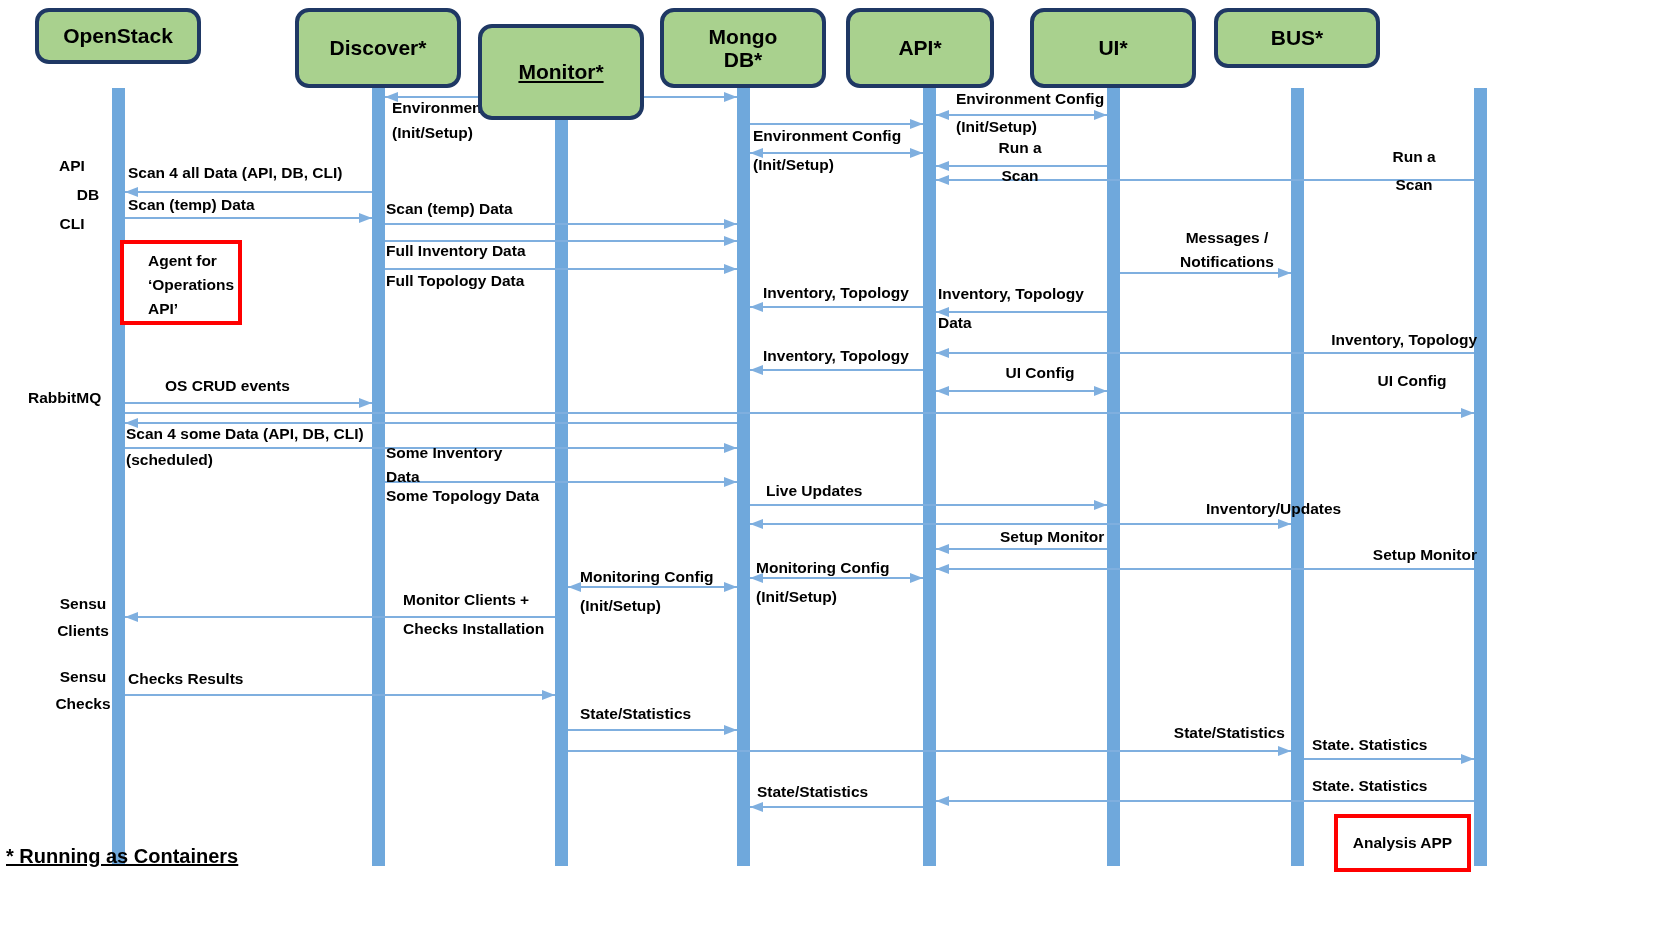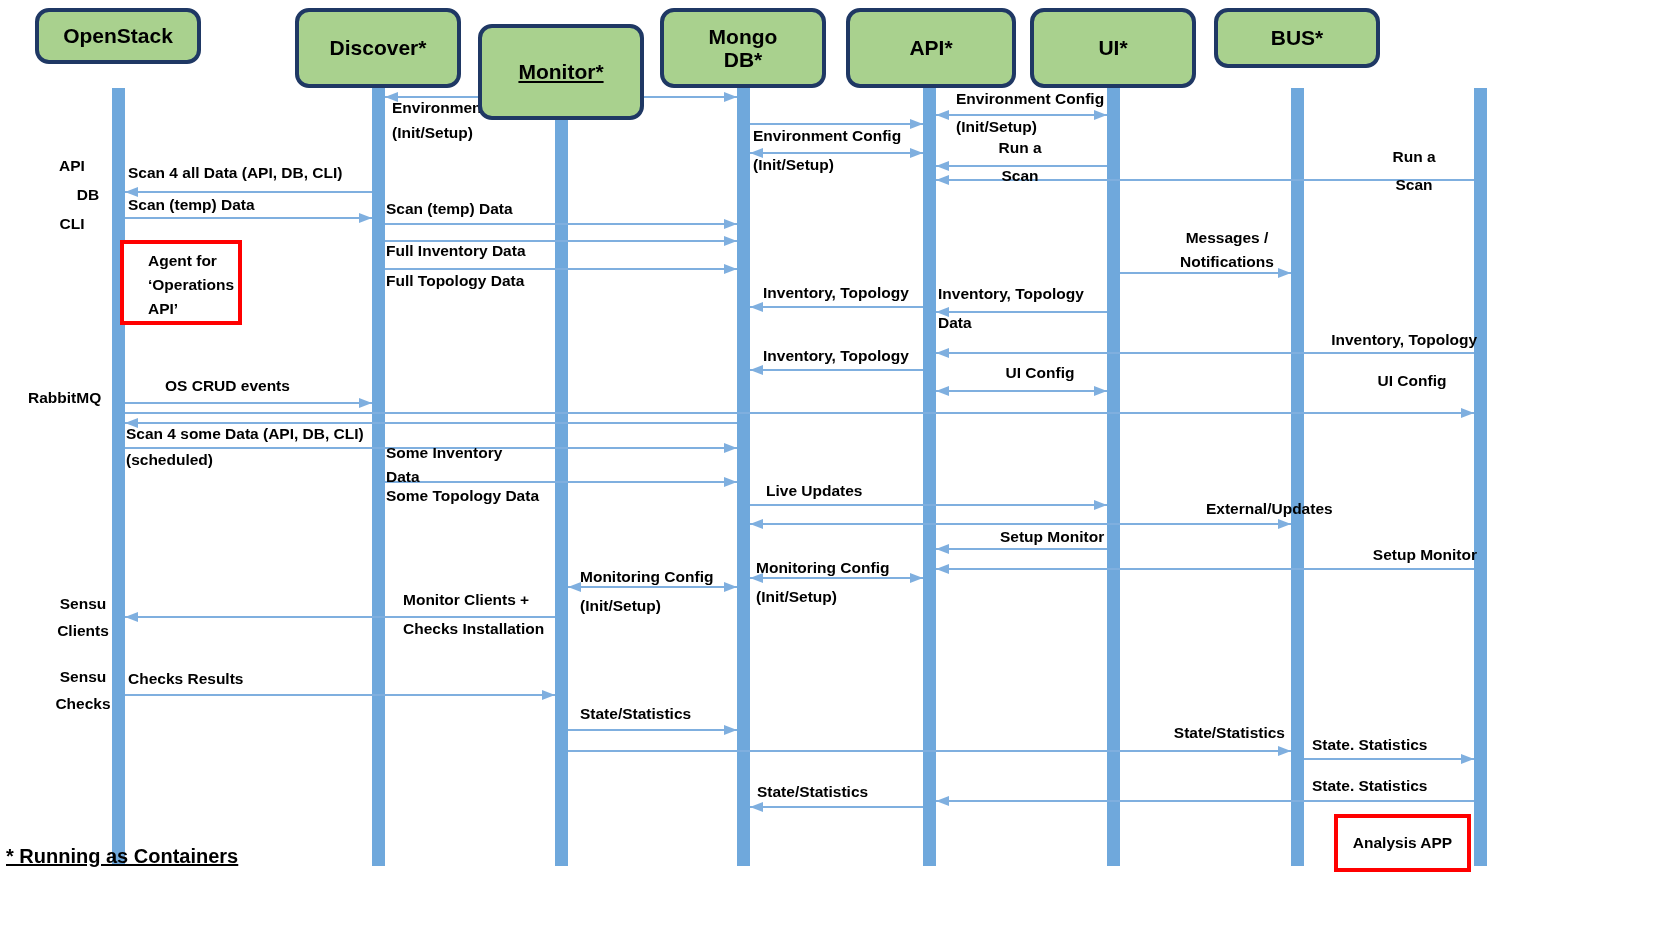--- a/index.html
+++ b/index.html
@@ -142,21 +142,21 @@
     <div class="lab center" style="left: 1040px; top: 364px;">UI Config</div>
     <div class="lab center" style="left: 1412px; top: 372px;">UI Config</div>
     <div class="lab " style="left: 165px; top: 377px;">OS CRUD events</div>
     <div class="lab " style="left: 28px; top: 389px;">RabbitMQ</div>
     <div class="lab " style="left: 126px; top: 425px;">Scan 4 some Data (API, DB, CLI)</div>
     <div class="lab " style="left: 126px; top: 451px;">(scheduled)</div>
     <div class="lab " style="left: 386px; top: 444px;">Some Inventory</div>
     <div class="lab " style="left: 386px; top: 468px;">Data</div>
     <div class="lab " style="left: 386px; top: 487px; text-align: right;">Some Topology Data</div>
     <div class="lab " style="left: 766px; top: 482px;">Live Updates</div>
-    <div class="lab " style="left: 1206px; top: 500px;">External/Updates</div>
+    <div class="lab " style="left: 1206px; top: 500px;">Inventory/Updates</div>
     <div class="lab " style="left: 1000px; top: 528px;">Setup Monitor</div>
     <div class="lab right" style="left: 1477px; top: 546px;">Setup Monitor</div>
     <div class="lab " style="left: 756px; top: 559px;">Monitoring Config</div>
     <div class="lab " style="left: 756px; top: 588px;">(Init/Setup)</div>
     <div class="lab " style="left: 580px; top: 568px;">Monitoring Config</div>
     <div class="lab " style="left: 580px; top: 597px;">(Init/Setup)</div>
     <div class="lab " style="left: 403px; top: 591px;">Monitor Clients +</div>
     <div class="lab " style="left: 403px; top: 620px;">Checks Installation</div>
     <div class="lab center" style="left: 83px; top: 595px;">Sensu</div>
     <div class="lab center" style="left: 83px; top: 622px;">Clients</div>
@@ -174,21 +174,21 @@
     <div class="actor" style="left: 295px; top: 8px; width: 166px; height: 80px;">
       <div class="alabel">Discover*</div>
     </div>
     <div class="actor" style="left: 478px; top: 24px; width: 166px; height: 96px; text-decoration: underline;">
       <div class="alabel">Monitor*</div>
     </div>
     <div class="actor" style="left: 660px; top: 8px; width: 166px; height: 80px;">
       <div class="alabel">Mongo
 DB*</div>
     </div>
-    <div class="actor" style="left: 846px; top: 8px; width: 170px; height: 80px;">
+    <div class="actor" style="left: 846px; top: 8px; width: 148px; height: 80px;">
       <div class="alabel">API*</div>
     </div>
     <div class="actor" style="left: 1030px; top: 8px; width: 166px; height: 80px;">
       <div class="alabel">UI*</div>
     </div>
     <div class="actor" style="left: 1214px; top: 8px; width: 166px; height: 60px;">
       <div class="alabel">BUS*</div>
     </div>
     <div class="callout" style="left: 120px; top: 240px; width: 122px; height: 85px; padding-top: 5px;">
       <div class="cline">Agent for</div>

